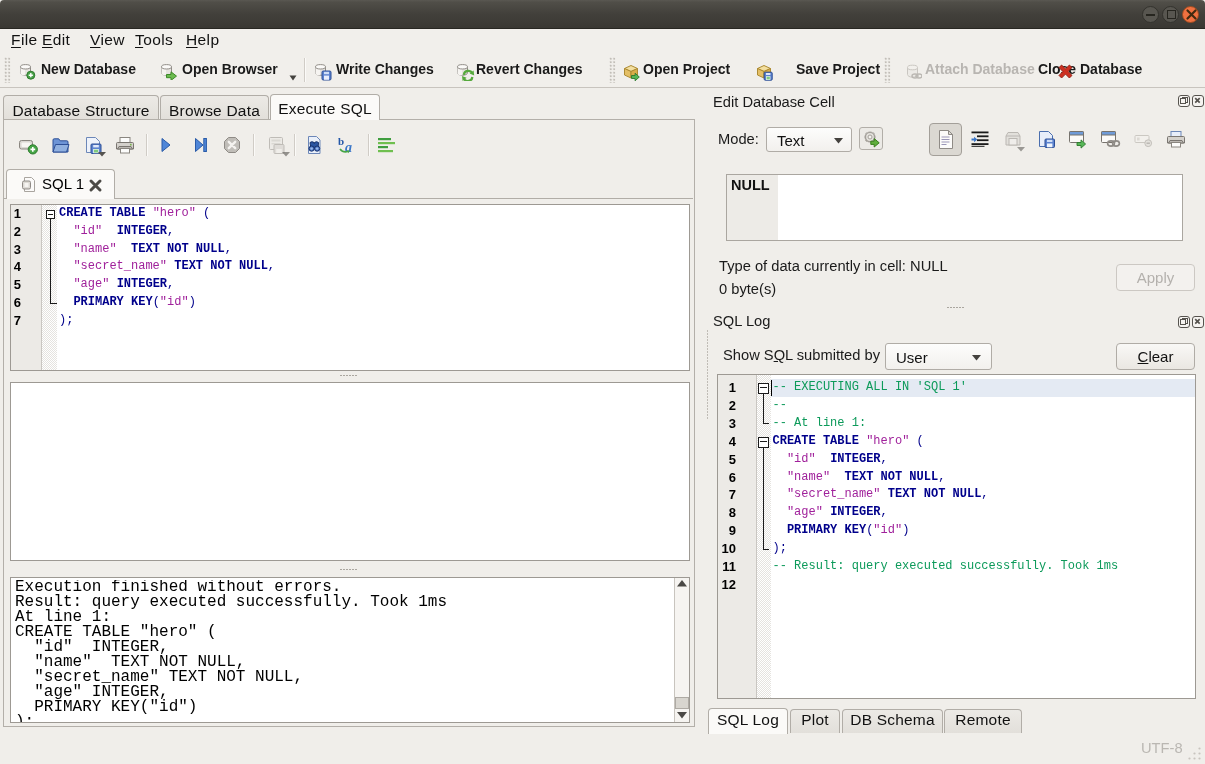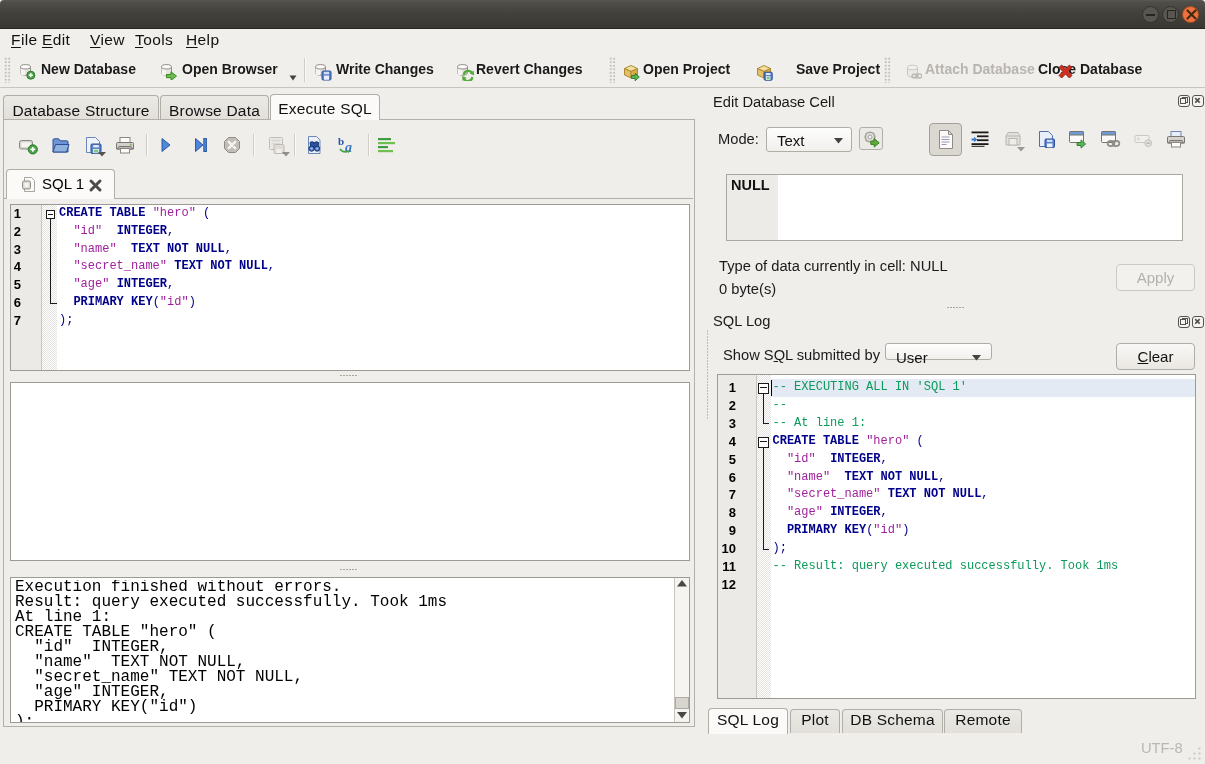--- a/index.html
+++ b/index.html
@@ -370,21 +370,21 @@
   <div class="abs dockt" style="left:719px;top:258px;">Type of data currently in cell: NULL</div>
   <div class="abs dockt" style="left:719px;top:281px;">0 byte(s)</div>
   <div class="abs btn dis" style="left:1116px;top:264px;width:79px;height:27px;line-height:26px;">Apply</div>
 
   <div class="abs" style="left:726px;top:174px;width:457px;height:67px;box-sizing:border-box;border:1px solid #aaa6a0;background:#fff;"></div>
   <div class="abs" style="left:727px;top:175px;width:51px;height:65px;background:#edebe7;"></div>
   <div class="abs" style="left:731px;top:177px;font-size:14.5px;font-weight:bold;color:#111;">NULL</div>
 
   <div class="abs dockt" style="left:713px;top:313px;">SQL Log</div>
   <div class="abs dockt" style="left:723px;top:347px;">Show S<u>Q</u>L submitted by</div>
-  <div class="abs combo" style="left:885px;top:343px;width:107px;height:17px;">
+  <div class="abs combo" style="left:885px;top:343px;width:107px;height:27px;">
       <span style="position:absolute;left:10px;top:5px;">User</span>
       <svg style="position:absolute;right:10px;top:11px;" width="9" height="6">
         <polygon points="0,0 9,0 4.5,5.5" fill="#44423e"></polygon>
       </svg>
     </div>
   <div class="abs btn" style="left:1116px;top:343px;width:79px;height:27px;line-height:26px;"><u>C</u>lear</div>
 
   <div class="abs whitebox" style="left:717px;top:374px;width:479px;height:325px;"></div>
   <div class="abs" style="left:718px;top:375px;width:38px;height:323px;background:#eceae6;border-right:1px solid #c9c6c1;"></div>
   <div class="abs hatch" style="left:757px;top:375px;width:14px;height:323px;"></div>

